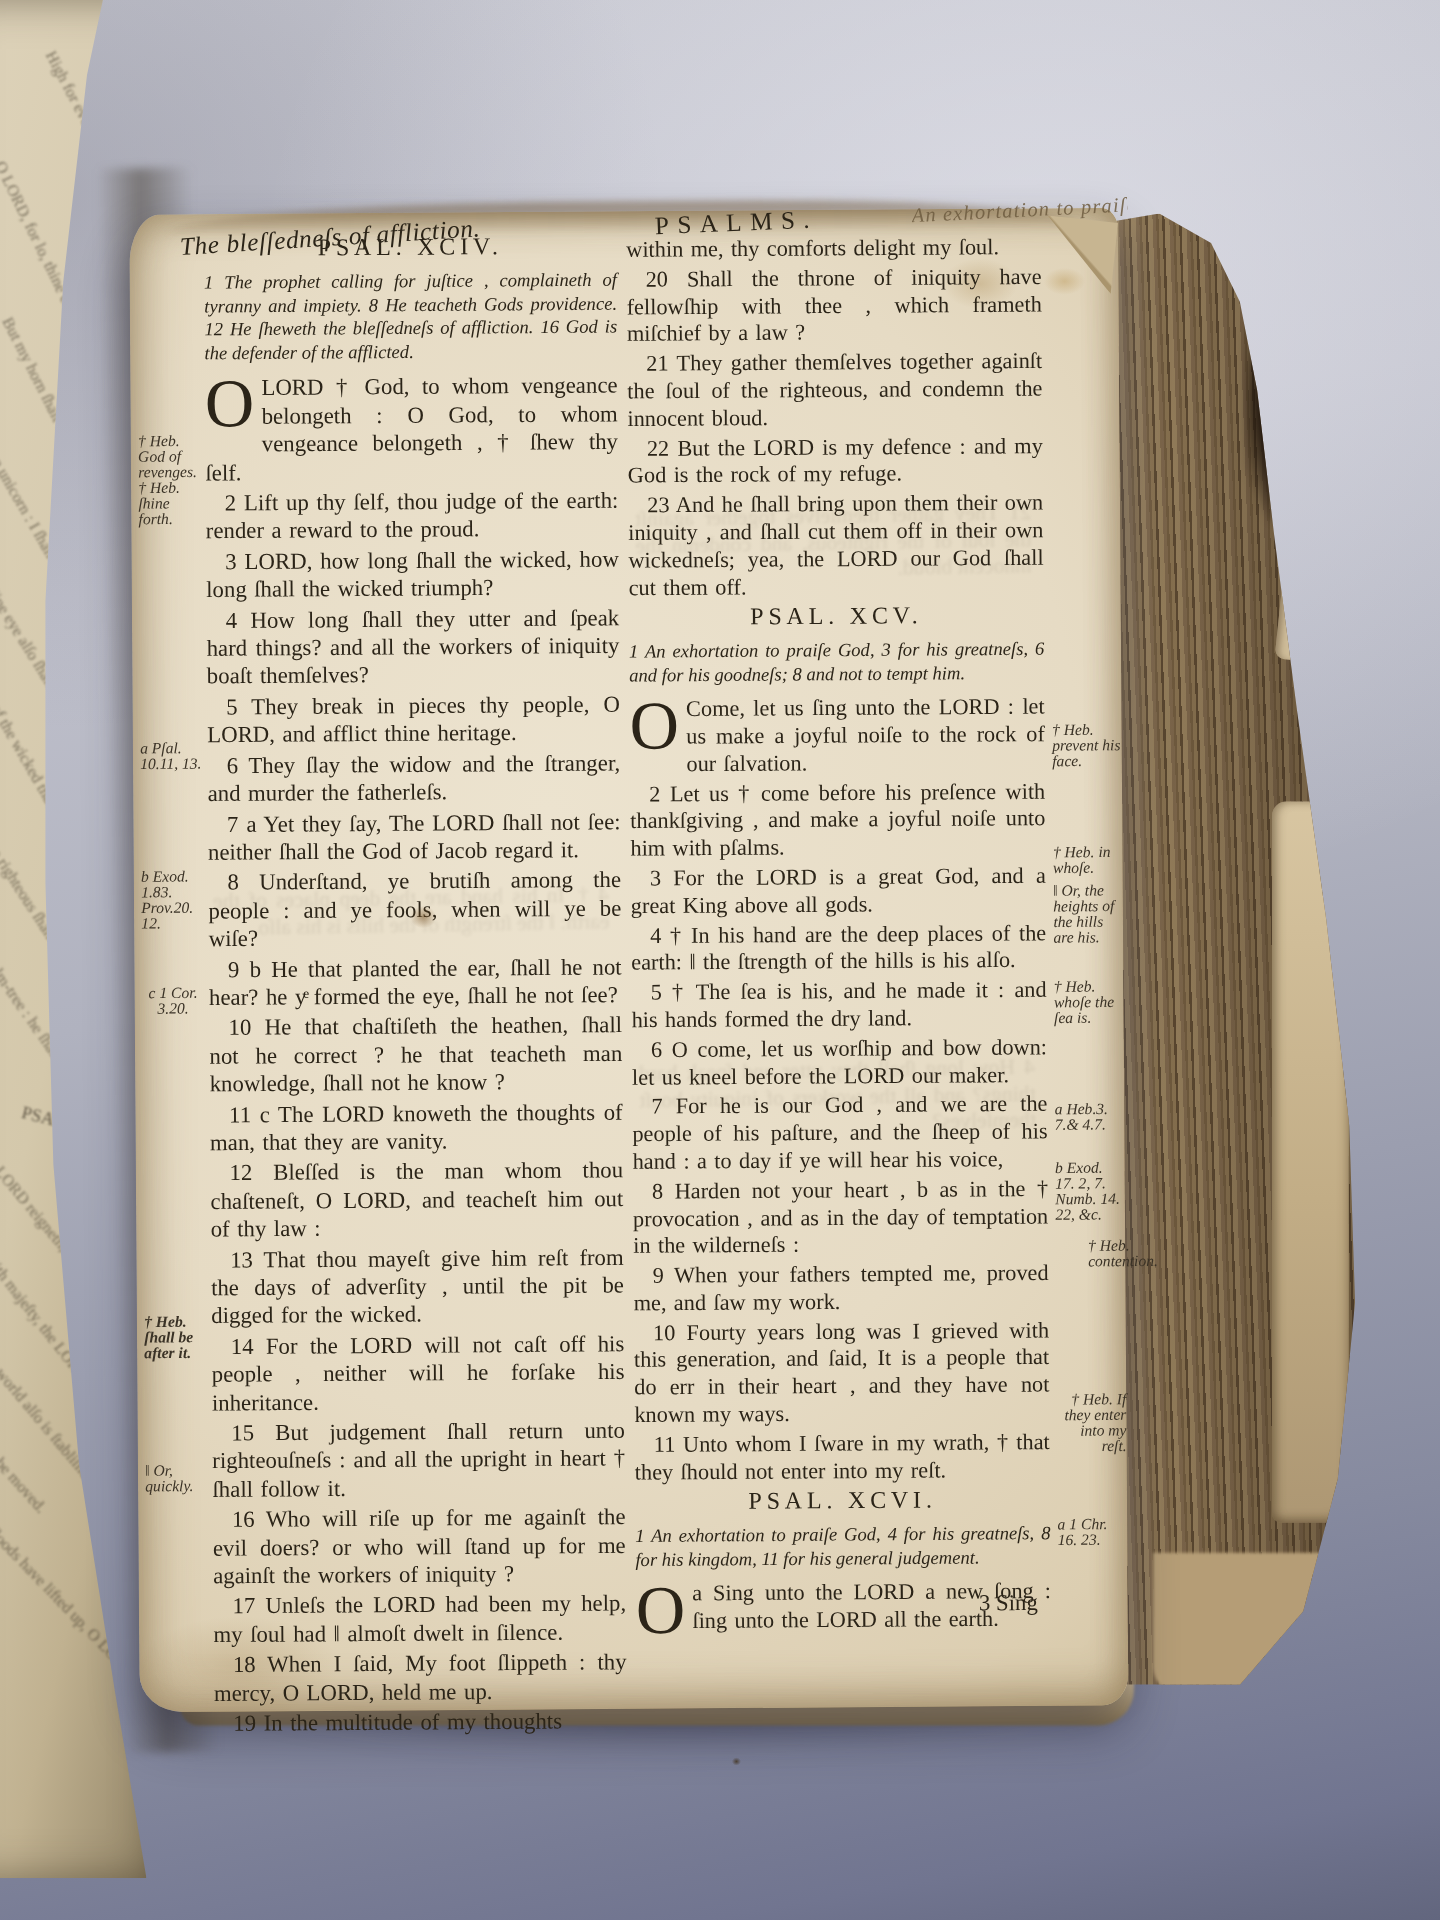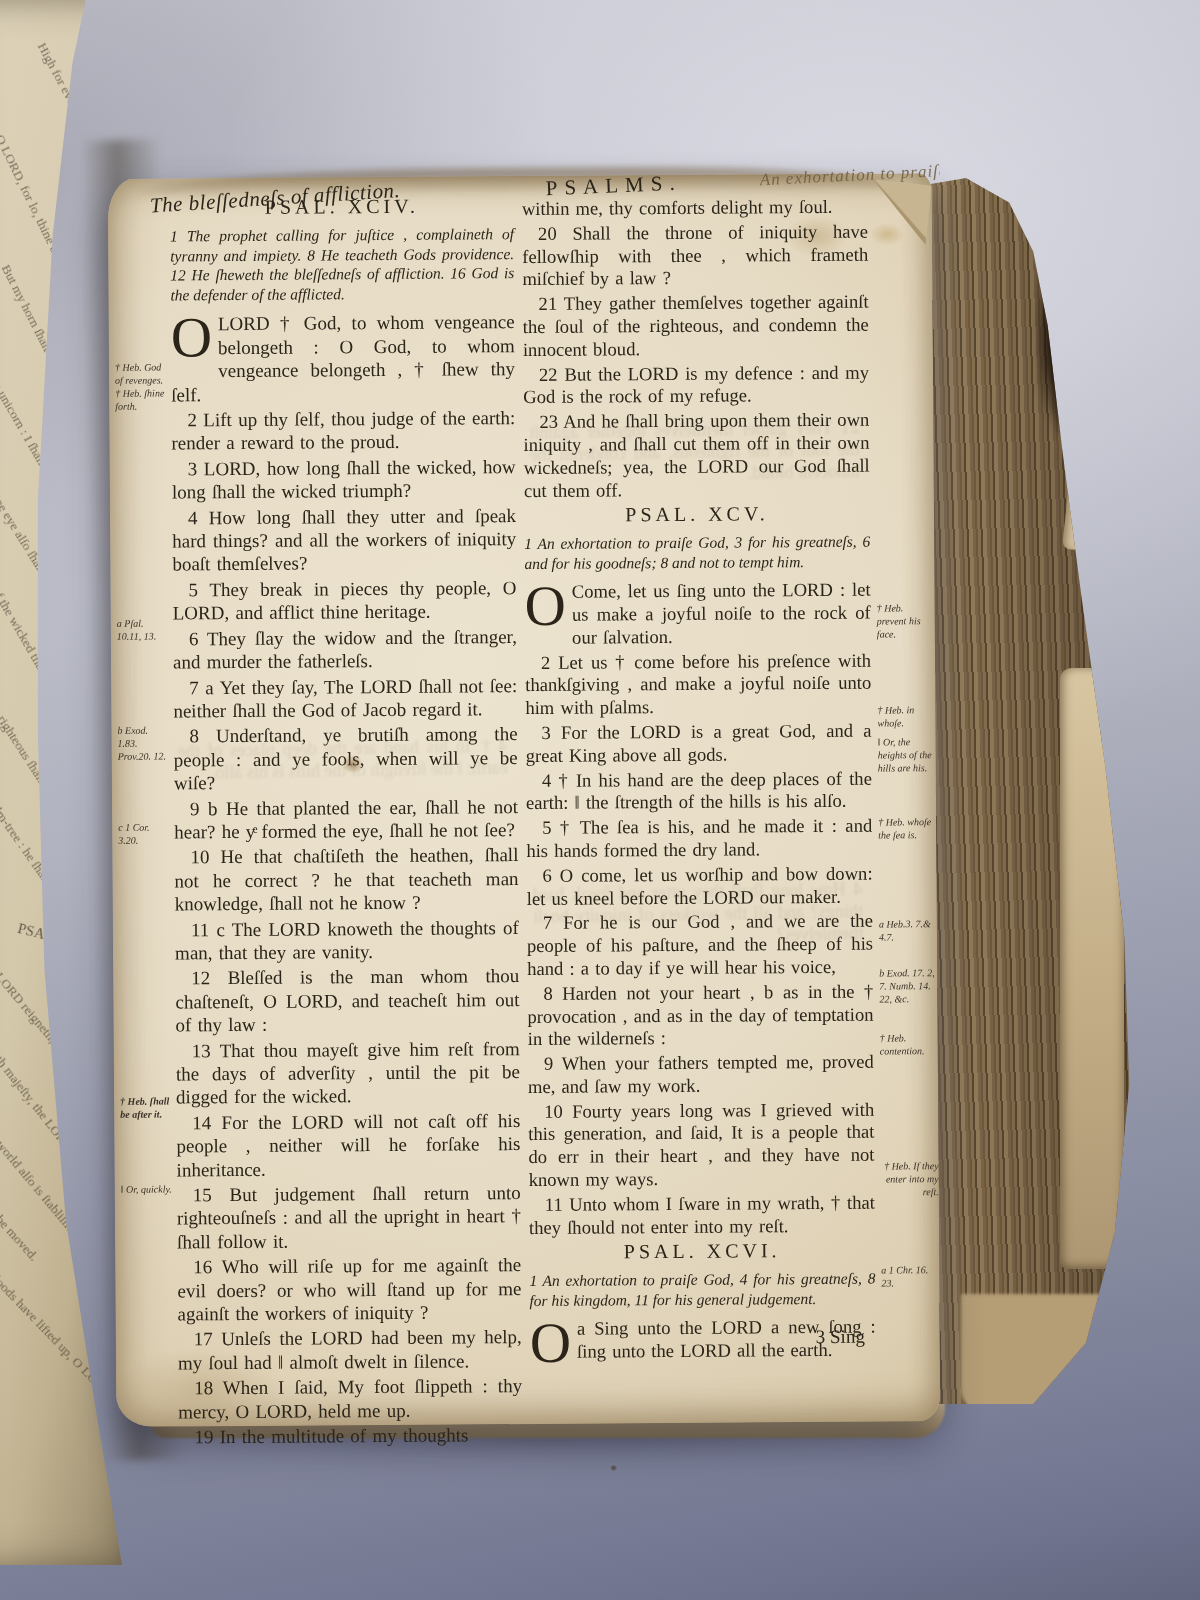--- a/index.html
+++ b/index.html
@@ -101,26 +101,26 @@
     text-align:justify;}
   .verse{margin:0 0 2px;text-indent:16px;word-spacing:1.5px;}
   .verse.has-drop{text-indent:0;}
   .runover{text-indent:0;}
   .dropcap{float:left;font-size:57px;line-height:45px;padding:2px 6px 0 0;}
 
   
   .lnotes,.rnotes{position:absolute;top:0;height:100%;}
   .lnotes{left:6px;width:52px;}
   .rnotes{left:766px;width:58px;}
-  .lnote,.rnote{position:absolute;left:0;width:100%;font-style:italic;font-size:10px;
+  .lnote,.rnote{position:absolute;left:0;width:100%;font-style:italic;font-size:13px;
     line-height:13px;color:#3a3226;margin:0;}
-  .lnote-0{top:182px;} .lnote-1{top:438px;} .lnote-2{top:545px;} .lnote-3{top:642px;}
-  .lnote-4{top:916px;font-weight:bold;} .lnote-5{top:1004px;font-style:italic;}
+  .lnote-0{top:182px;} .lnote-1{top:438px;} .lnote-2{top:545px;} .lnote-3{top:642px;text-align:center;}
+  .lnote-4{top:916px;font-weight:bold;} .lnote-5{top:1040px;font-style:italic;}
   .rnote-0{top:428px;} .rnote-1{top:530px;} .rnote-2{top:562px;} .rnote-3{top:642px;}
-  .rnote-4{top:744px;} .rnote-5{top:774px;margin-top:19px;} .rnote-6{top:858px;} .rnote-7{top:986px;text-align:right;}
+  .rnote-4{top:744px;} .rnote-5{top:774px;margin-top:19px;} .rnote-6{top:858px;margin-left:27px;} .rnote-7{top:986px;text-align:right;}
   .rnote-8{top:1090px;}
 
   .catchword{position:absolute;left:700px;top:1152px;font-size:19px;}
 
   
   .ghost{position:absolute;color:#5a5040;opacity:.12;filter:blur(1.3px);
     transform:scaleX(-1) rotate(.6deg);font-size:18px;line-height:22px;pointer-events:none;
     text-align:justify;}
   .ghost-1{left:420px;top:244px;width:330px;}
   .ghost-2{left:66px;top:560px;width:330px;}

